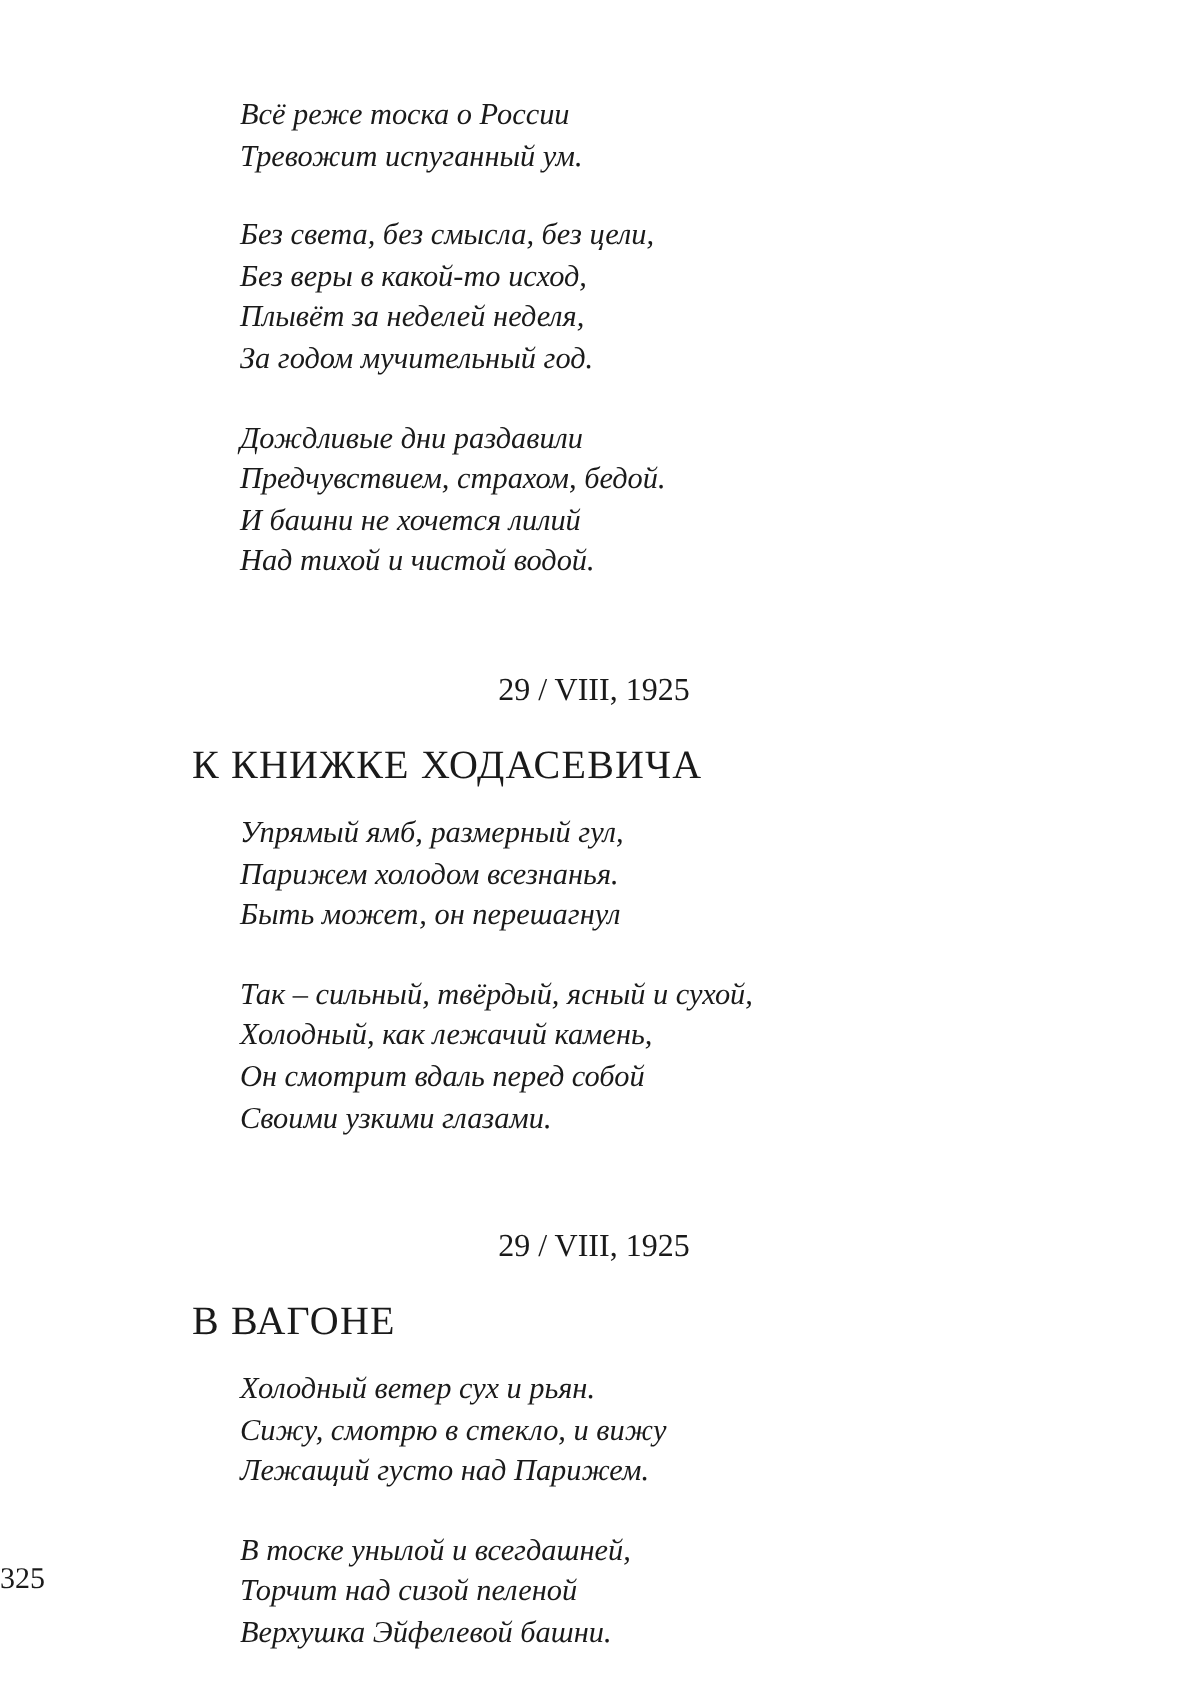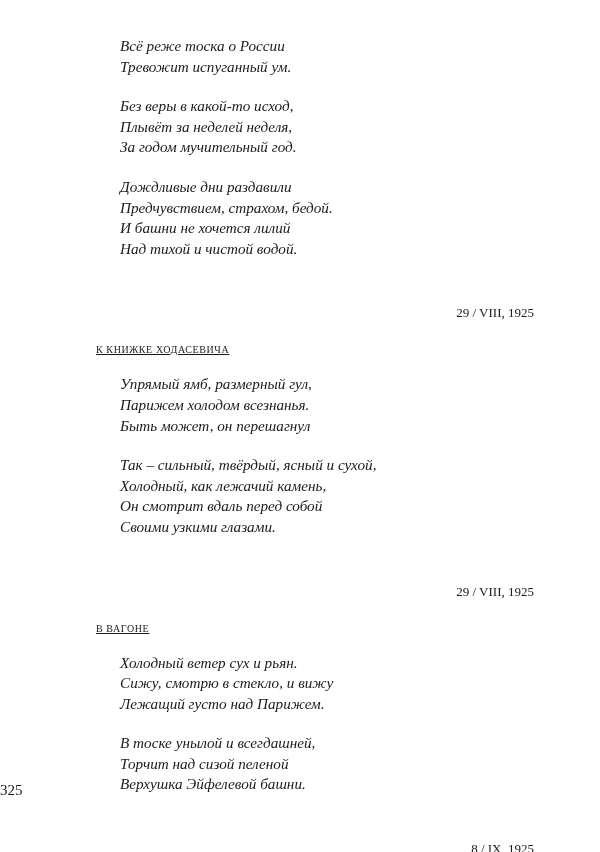--- a/index.html
+++ b/index.html
@@ -12,51 +12,50 @@
     background: #ffffff;
     font-family: "Liberation Serif", serif;
     color: #1a1a1a;
     overflow: hidden;
   }
   .page {
     position: relative;
     width: 600px;
     height: 852px;
     box-sizing: border-box;
-    padding: 36px 60px 0 60px;
+    padding: 48px 60px 0 60px;
   }
   .content {
     position: relative;
     width: 480px;
   }
   .stanza {
     margin: 0 0 19px 0;
     padding: 0 0 0 60px;
   }
   .stanza:last-child {
     margin-bottom: 0;
   }
   .line {
     font-style: italic;
     font-size: 15.2px;
     line-height: 20.6px;
     white-space: pre;
   }
   .poem-title {
     font-style: normal;
-    font-size: 10px;
+    font-size: 20px;
     letter-spacing: 0.6px;
     padding: 0 0 0 36px;
     margin: 0 0 14px 0;
     line-height: 20px;
-    text-decoration: underline;
   }
   .date {
-    text-align: right;
-    font-size: 13px;
+    text-align: center;
+    font-size: 16px;
     font-style: normal;
     line-height: 20px;
     padding-right: 6px;
     margin-top: 44px;
   }
   .block {
     margin: 0;
   }
   .gap-before-title {
     height: 17px;
@@ -76,20 +75,21 @@
 
 <div class="page">
   <div class="content">
 
     <div class="block">
       <div class="stanza">
         <div class="line">Всё реже тоска о России</div>
         <div class="line">Тревожит испуганный ум.</div>
       </div>
       <div class="stanza">
+        <div class="line">Без света, без смысла, без цели,</div>
         <div class="line">Без веры в какой-то исход,</div>
         <div class="line">Плывёт за неделей неделя,</div>
         <div class="line">За годом мучительный год.</div>
       </div>
       <div class="stanza">
         <div class="line">Дождливые дни раздавили</div>
         <div class="line">Предчувствием, страхом, бедой.</div>
         <div class="line">И башни не хочется лилий</div>
         <div class="line">Над тихой и чистой водой.</div>
       </div>

